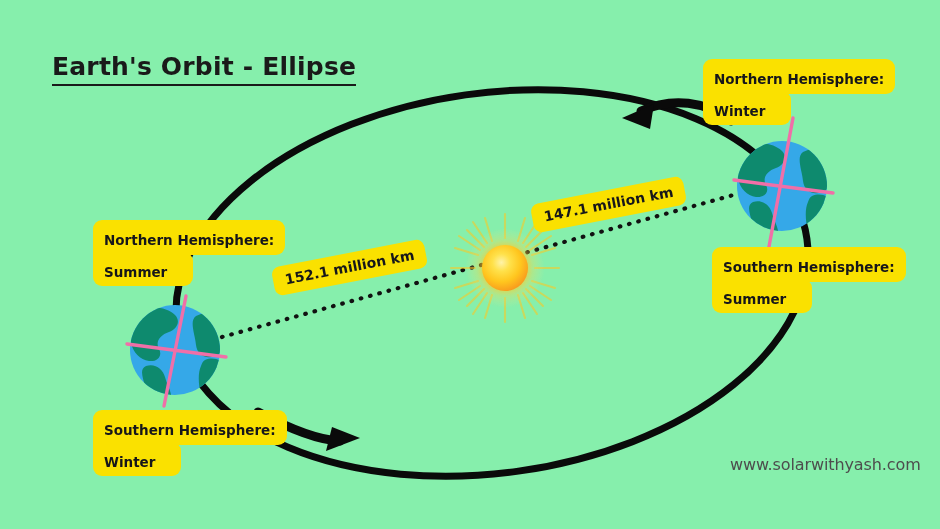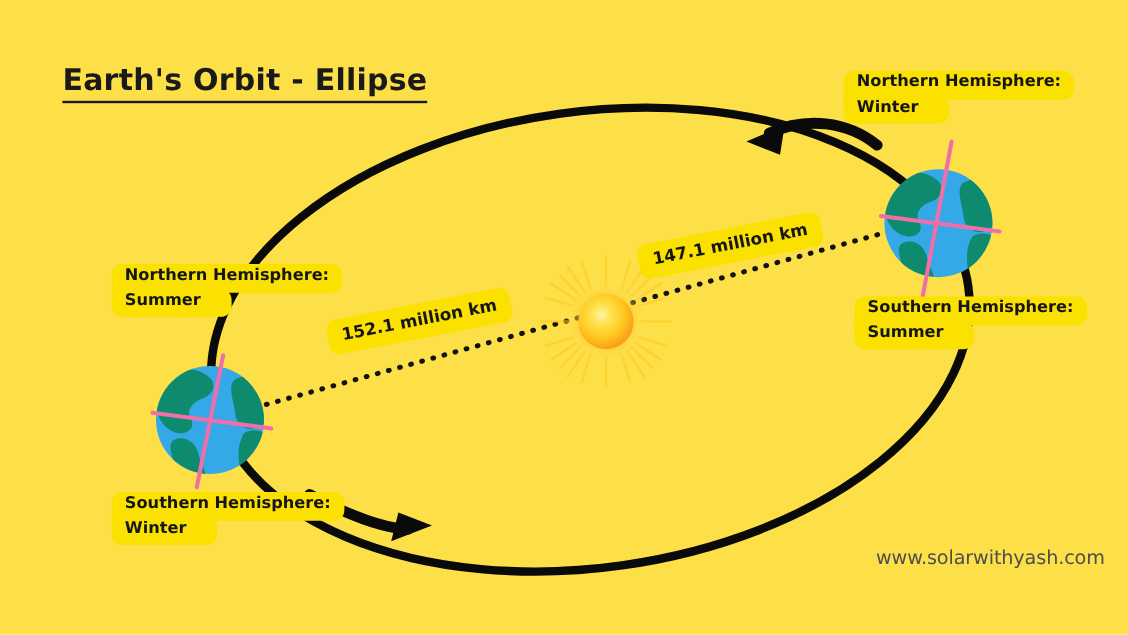--- a/index.html
+++ b/index.html
@@ -8,21 +8,21 @@
     padding: 0;
     background: #ffffff;
   }
   body {
     font-family: "DejaVu Sans", sans-serif;
   }
   #canvas {
     position: relative;
     width: 940px;
     height: 529px;
-    background: #fde047;
+    background: #86efac;
     overflow: hidden;
   }
   #art {
     position: absolute;
     left: 0;
     top: 0;
     width: 940px;
     height: 529px;
   }
 
@@ -53,21 +53,21 @@
     font-family: "DejaVu Sans", sans-serif;
     font-size: 13.5px;
     font-weight: 700;
     color: #16161a;
     line-height: 1;
     white-space: nowrap;
   }
   .hl-label .ln {
     background: #FAE100;
     border-radius: 9px;
-    padding: 3px 11px 7px 11px;
+    padding: 14px 11px 7px 11px;
     display: block;
   }
   .hl-label .ln1 {
     border-radius: 9px 9px 9px 0;
     margin-bottom: -3px;
     position: relative;
     z-index: 2;
   }
   .hl-label .ln2 {
     border-radius: 0 9px 9px 9px;

